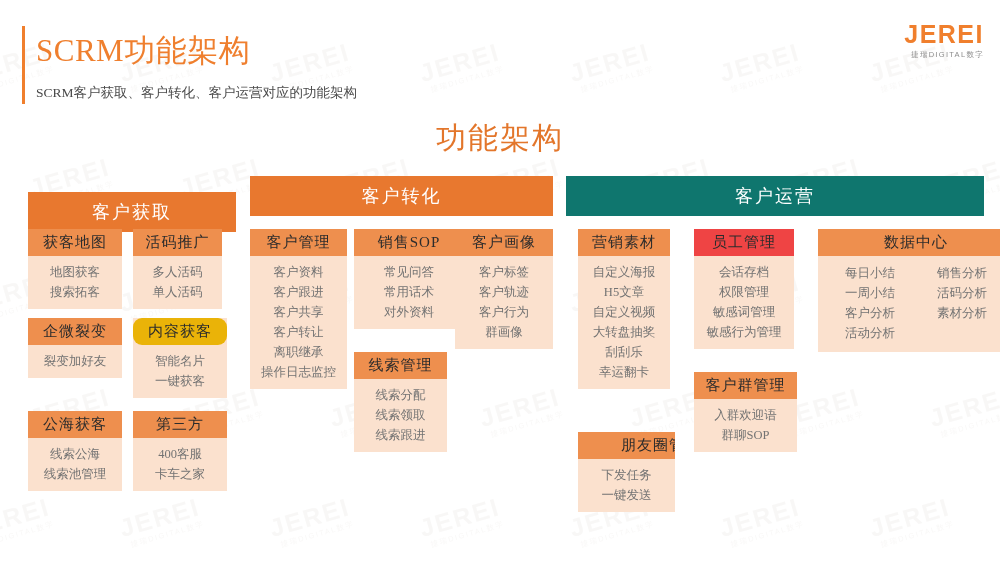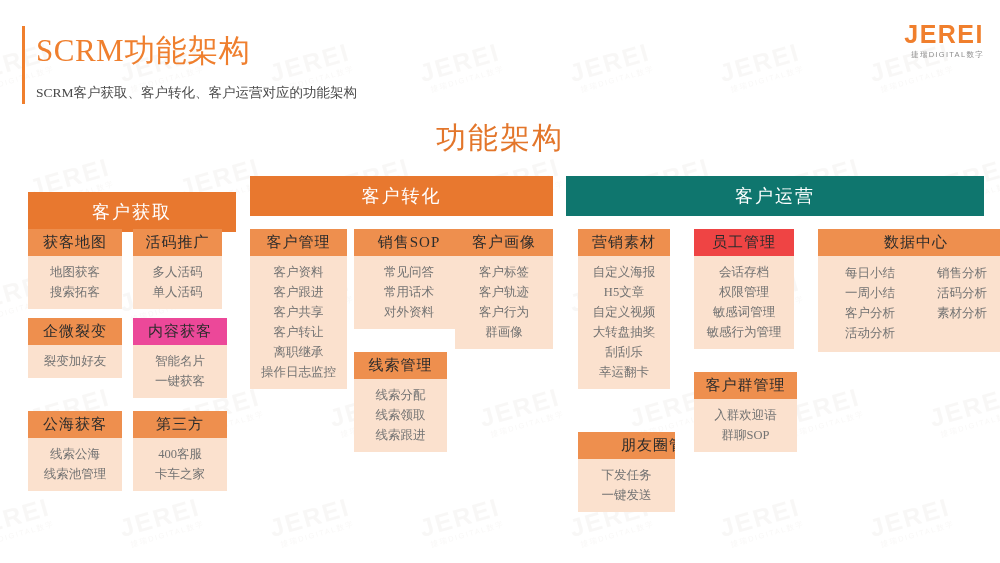--- a/index.html
+++ b/index.html
@@ -338,21 +338,21 @@
           <div class="card-item">单人活码</div>
         </div>
       </div>
       <div class="card" style="left: 28px; top: 318px; width: 94px; background: rgb(251, 225, 206);">
         <div class="card-title" style="background: rgb(238, 143, 78);">企微裂变</div>
         <div class="card-body">
           <div class="card-item">裂变加好友</div>
         </div>
       </div>
       <div class="card" style="left: 133px; top: 318px; width: 94px; background: rgb(251, 225, 206);">
-        <div class="card-title" style="background: #ec4899;">内容获客</div>
+        <div class="card-title" style="background: #eab308; border-radius: 9px;">内容获客</div>
         <div class="card-body">
           <div class="card-item">智能名片</div>
           <div class="card-item">一键获客</div>
         </div>
       </div>
       <div class="card" style="left: 28px; top: 411px; width: 94px; background: rgb(251, 225, 206);">
         <div class="card-title" style="background: rgb(238, 143, 78);">公海获客</div>
         <div class="card-body">
           <div class="card-item">线索公海</div>
           <div class="card-item">线索池管理</div>

